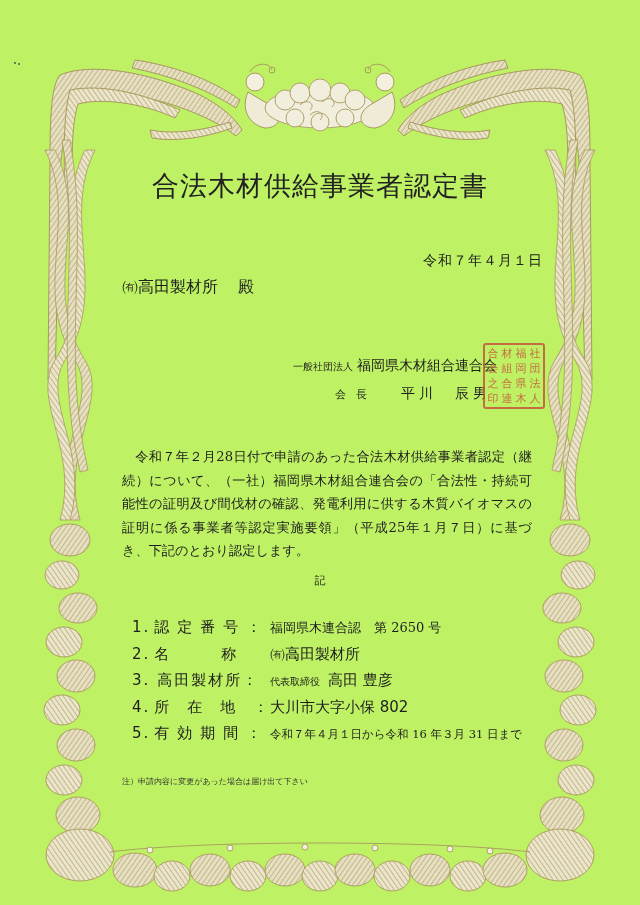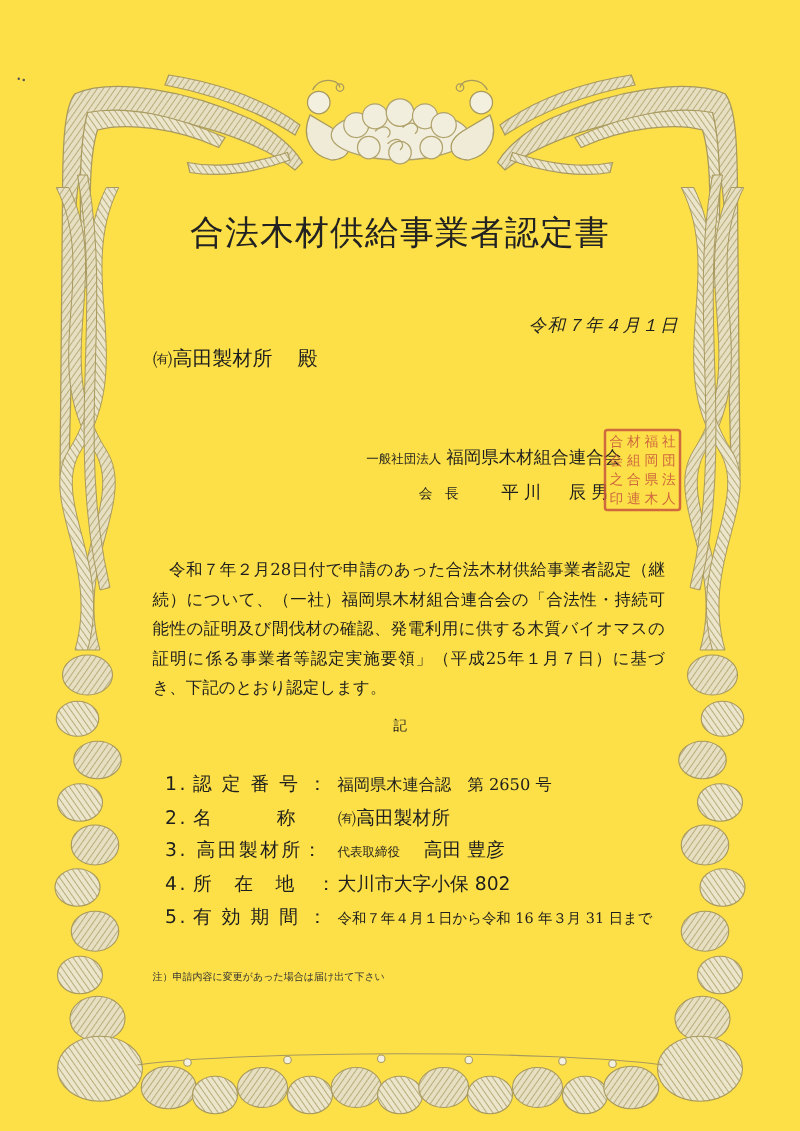--- a/index.html
+++ b/index.html
@@ -12,21 +12,21 @@
       height: 905px;
       position: relative;
       overflow: hidden;
       font-family: "DejaVu Serif", "Liberation Serif", serif;
       color: #1e1e1e;
     }
     .page {
       position: absolute;
       left: 0; top: 0;
       width: 640px; height: 905px;
-      background: #fde047;
+      background: #bef264;
     }
     
     .border-svg {
       position: absolute;
       left: 0; top: 0;
       width: 640px; height: 905px;
     }
     
     .title {
       position: absolute;
@@ -37,21 +37,20 @@
       font-size: 27px;
       letter-spacing: 1px;
       color: #222;
     }
     .issue-date {
       position: absolute;
       right: 97px;
       top: 252px;
       font-size: 14px;
       letter-spacing: 1px;
-      font-style: italic;
     }
     .recipient {
       position: absolute;
       left: 122px;
       top: 277px;
       font-family: Liberation Serif, serif;
       font-size: 16px;
     }
     .recipient .honorific { margin-left: 20px; }
     .issuer-org {
@@ -137,21 +136,21 @@
       justify-content: center;
       margin-left: 4px;
       margin-right: 2px;
     }
     .item-value {
       margin-left: 6px;
       font-size: 13px;
     }
     .item-value.big { font-size: 15px; font-family: "DejaVu Sans", "Liberation Sans", sans-serif; }
     .item-value.small { font-size: 11.5px; }
-    .item-value .sub { font-size: 10px; margin-right: 19px; }
+    .item-value .sub { font-size: 10px; margin-right: 8px; }
     .note {
       position: absolute;
       left: 122px;
       top: 776px;
       font-size: 8px;
       color: #333;
     }
     .dust { position: absolute; width: 2px; height: 2px; background: #555; border-radius: 50%; }
   </style>
 </head>

